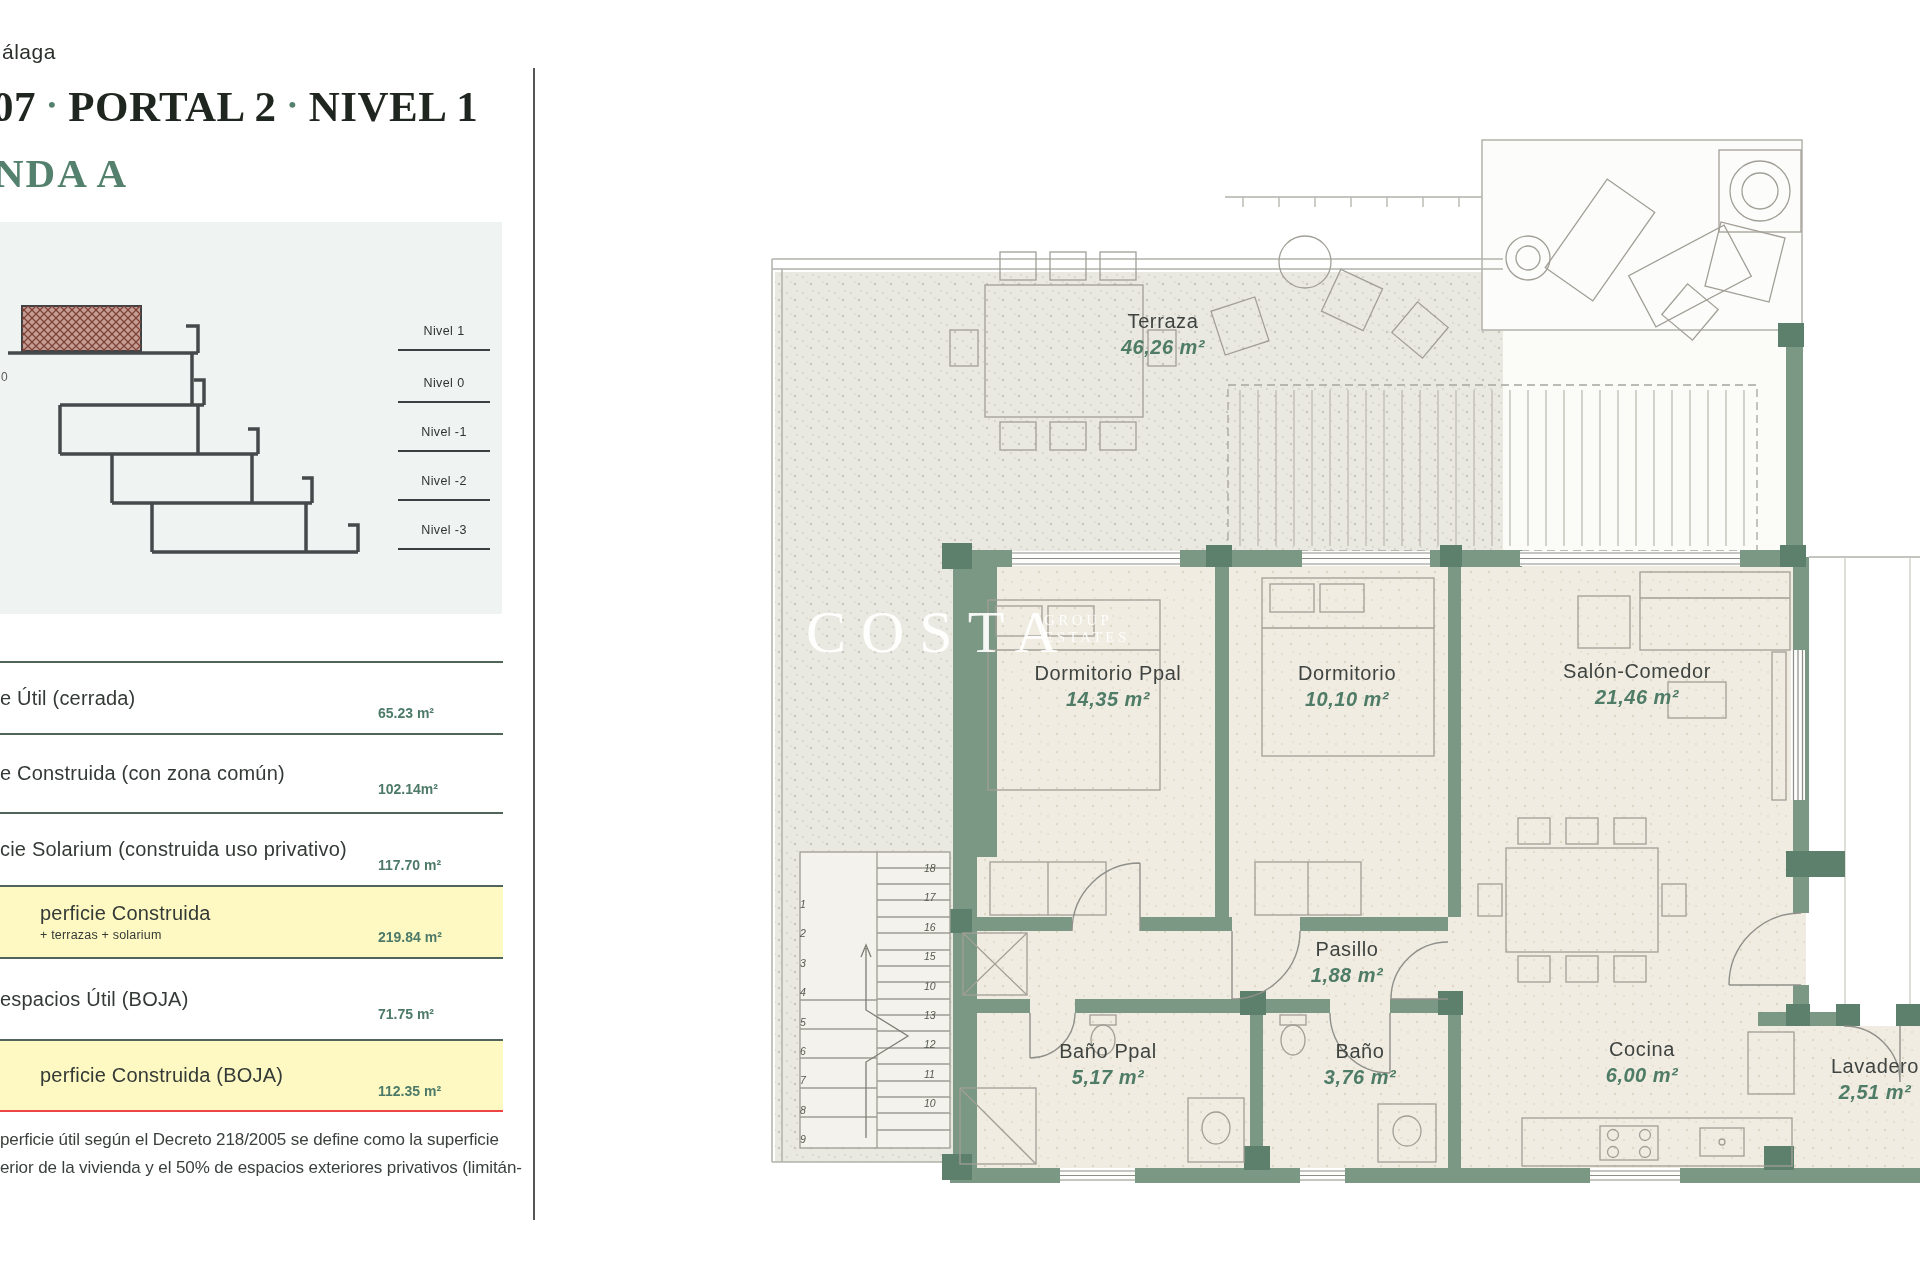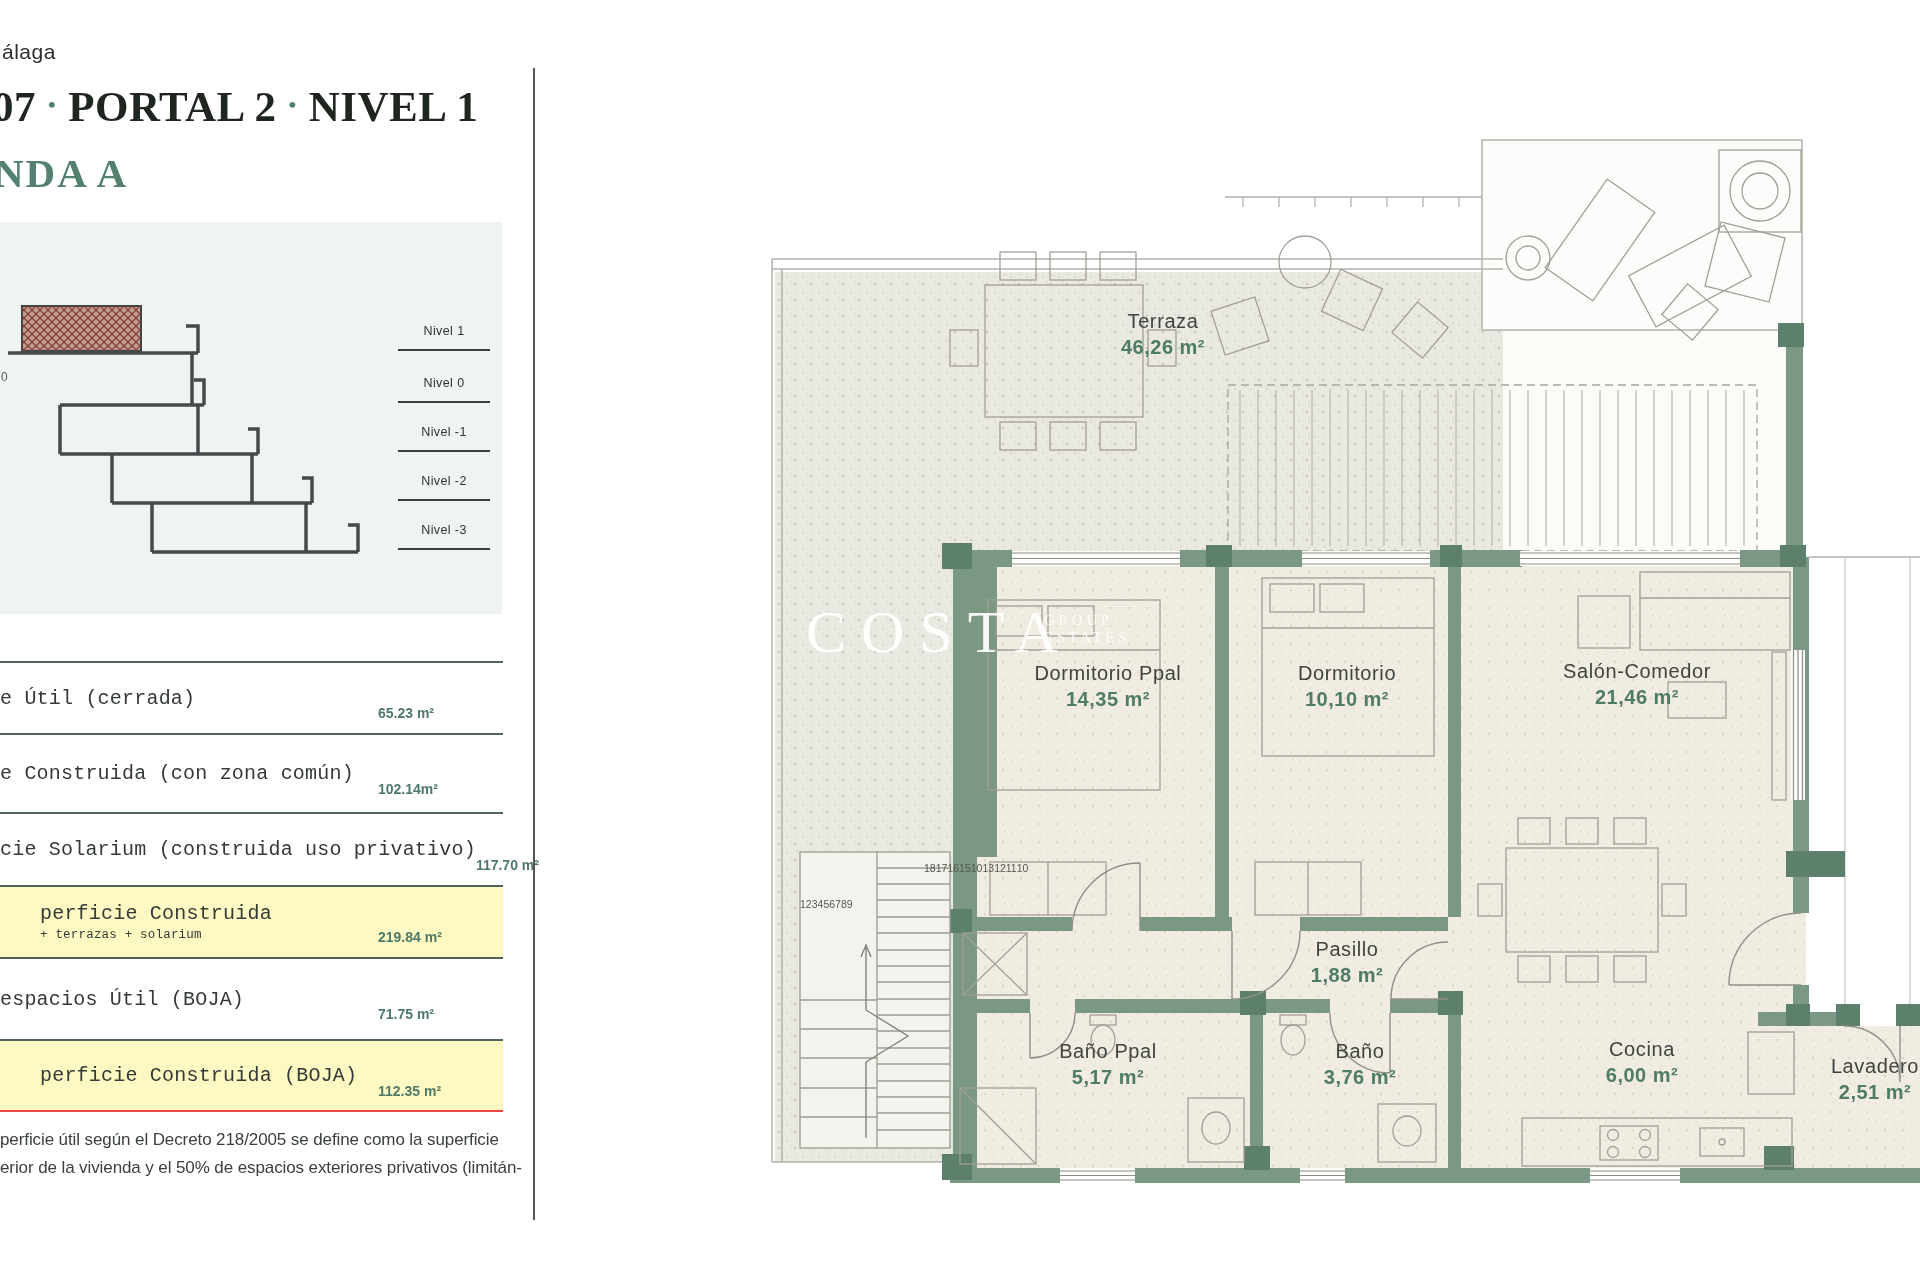--- a/index.html
+++ b/index.html
@@ -15,37 +15,37 @@
   .section-panel{position:absolute;left:0;top:222px;width:502px;height:392px;background:#eff3f1;}
   .section-panel svg{position:absolute;left:0;top:0;}
   .level-item{position:absolute;left:398px;width:92px;height:22px;border-bottom:2.5px solid #3c3f41;
               font-size:12.5px;color:#2f3431;text-align:center;padding-bottom:3px;letter-spacing:.4px;}
   .zero-label{position:absolute;left:1px;top:148px;font-size:12px;color:#5a5a5a;}
   
   .areas-table{position:absolute;left:0;top:661px;width:503px;}
   .t-row{display:flex;justify-content:space-between;align-items:center;border-top:2px solid #50645a;}
   .t-row:last-child{border-bottom:2px solid #ef4444;}
   .t-row.hl{background:#fef9c3;padding-left:40px;}
-  .t-label{flex:1;font-size:20px;color:#343a36;letter-spacing:.2px;white-space:nowrap;font-family:Liberation Mono, monospace;}
+  .t-label{flex:1;font-size:20px;color:#343a36;letter-spacing:.2px;white-space:nowrap;}
   .t-sub{font-size:12.5px;color:#343a36;margin-top:3px;letter-spacing:.2px;}
   .t-value{width:125px;flex-shrink:0;text-align:left;font-size:14px;font-weight:700;color:#4d7a68;margin-top:30px;}
   .footnote{position:absolute;left:0;top:1126px;width:525px;font-size:17px;line-height:28px;
             color:#3a403c;letter-spacing:-.1px;}
   .v-divider{position:absolute;left:533px;top:68px;width:2px;height:1152px;background:#565656;}
   
   .plan-svg{position:absolute;left:0;top:0;}
   .room-label{position:absolute;text-align:center;color:#3f4440;}
   .room-name{font-size:20px;letter-spacing:.6px;white-space:nowrap;}
-  .room-area{font-size:20px;font-weight:700;color:#4f7c66;margin-top:3px;letter-spacing:.5px;white-space:nowrap;}
+  .room-area{font-size:20px;font-weight:700;color:#4f7c66;margin-top:3px;letter-spacing:.5px;white-space:nowrap;font-style:italic;}
   .wm-main{position:absolute;left:806px;top:598px;font-family:"Liberation Serif",serif;font-size:60px;
            color:rgba(255,255,255,.92);letter-spacing:15px;white-space:nowrap;}
   .wm-sub{position:absolute;left:1044px;top:612px;font-family:"Liberation Serif",serif;font-size:15px;
           color:rgba(255,255,255,.88);letter-spacing:3.5px;line-height:17px;white-space:nowrap;}
-  .stair-col{position:absolute;display:flex;flex-direction:row;width:18px;
-             font-size:10.5px;color:#55594f;text-align:left;}
+  .stair-col{position:absolute;display:flex;flex-direction:column;width:18px;
+             font-size:10.5px;color:#55594f;text-align:left;font-style:italic;}
   .stair-col span{height:29.4px;line-height:29.4px;}
 </style>
 </head>
 <body>
 
 <div id="screen">
 
   <svg class="plan-svg" width="1920" height="1280" viewBox="0 0 1920 1280">
     <defs>
       <pattern id="spk" width="16" height="16" patternUnits="userSpaceOnUse">

